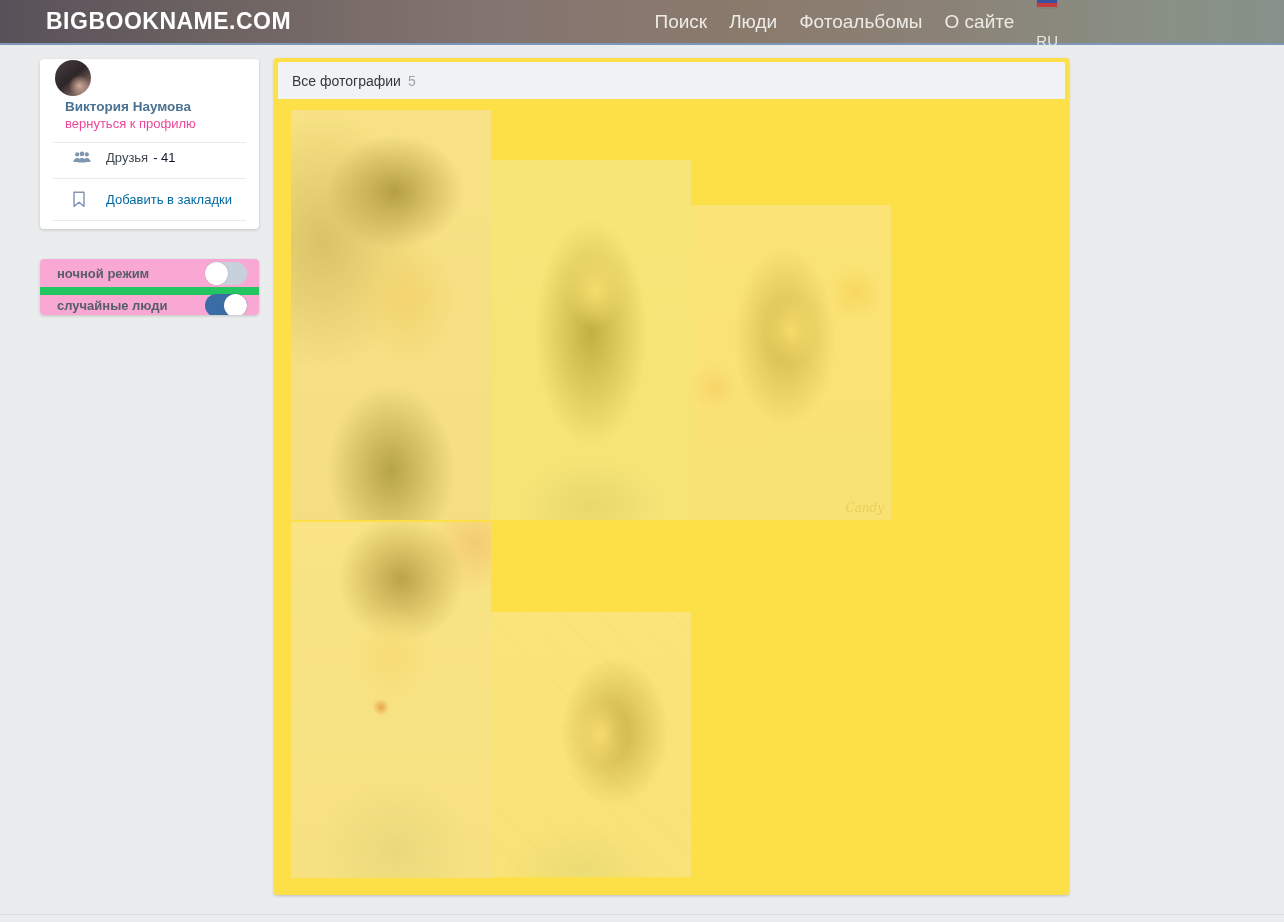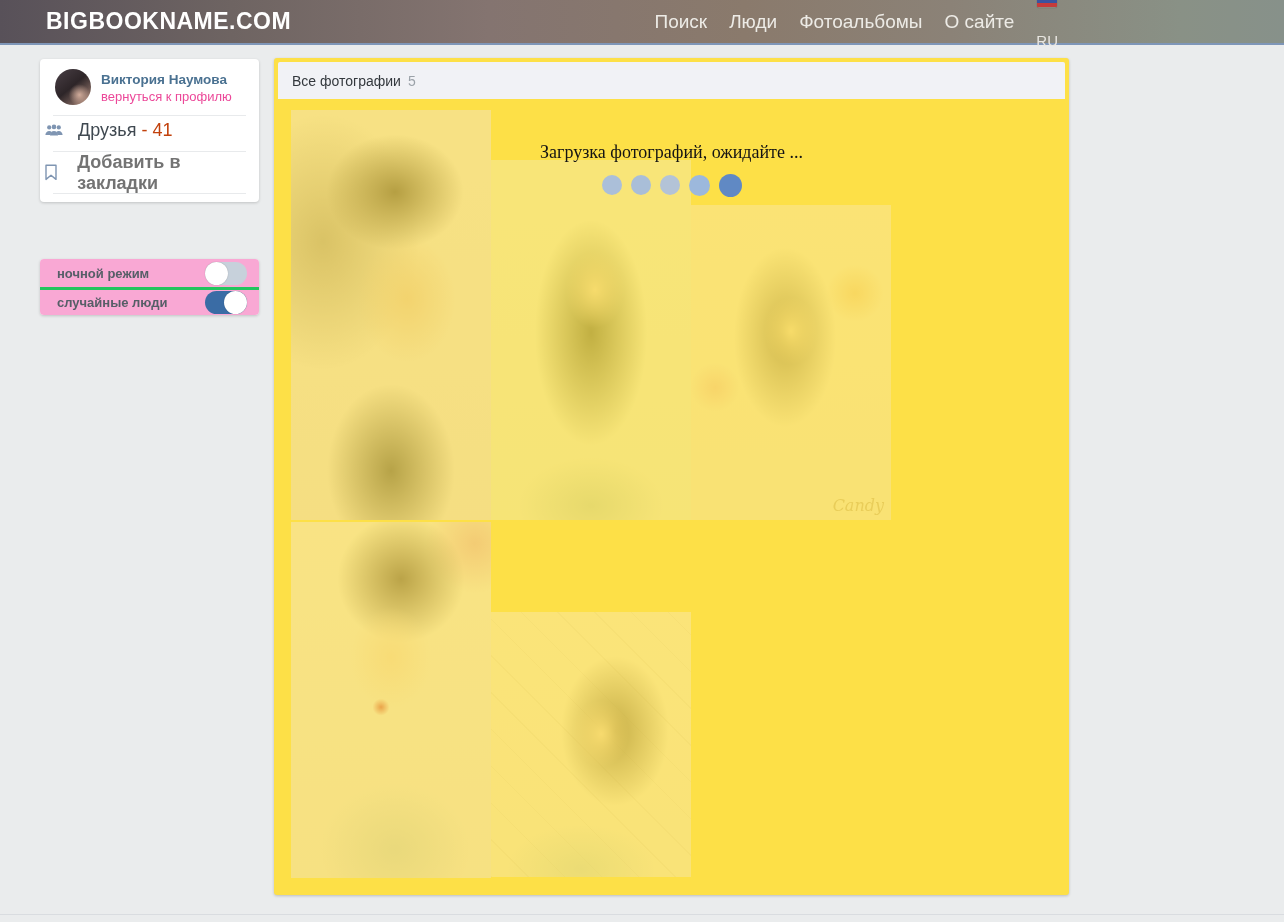--- a/index.html
+++ b/index.html
@@ -40,53 +40,53 @@
   .flag .r { background: #c53b3b; }
   .lang-code { color: #e9e7e2; font-size: 15px; }
 
   
   .side-card {
     position: absolute; left: 40px; width: 219px;
     background: #fff; border-radius: 4px;
     box-shadow: 0 1px 3px rgba(0,0,0,.18);
   }
   .profile-card { top: 59px; }
-  .profile-row { display: flex; align-items: flex-start; padding: 10px 14px 10px 15px; cursor: pointer; }
+  .profile-row { display: flex; align-items: flex-start; padding: 1px 14px 10px 15px; cursor: pointer; flex-direction: column; }
   .avatar {
     width: 36px; height: 36px; border-radius: 50%; flex: 0 0 36px;
     background:
       radial-gradient(circle 12px at 68% 72%, rgba(214,176,158,.95), rgba(214,176,158,0) 90%),
       linear-gradient(140deg, #4a4046 0%, #2d2528 48%, #6a5550 72%, #c29a87 100%);
   }
   .profile-text { margin-left 10px; margin-left: 10px; padding-top: 2px; }
   .profile-name { color: #4a7191; font-size: 13.5px; font-weight: bold; line-height: 17px; }
   .profile-sub { color: #ec4899; font-size: 13px; line-height: 17px; }
   .divider { border-top: 1px solid #e8eaec; margin: 0 13px; }
   .menu { padding-bottom: 8px; }
   .menu-item {
     position: relative; height: 29px; display: flex; align-items: center;
-    padding-left: 4px; cursor: pointer; font-size: 18px;
+    padding-left: 32px; cursor: pointer; font-size: 13px;
   }
   .menu-item .mi-icon { width: 20px; margin-right: 14px; display: flex; align-items: center; }
   .menu-item .mi-label { color: #3f4850; }
-  .menu-item .mi-count { color: #c2410c; margin-left: 5px; }
+  .menu-item .mi-count { color: #0f172a; margin-left: 5px; }
   .menu-item.active { background: #e9ecf0; height: 30px; }
   .menu-item.active::before {
     content: ""; position: absolute; left: 0; top: 0; bottom: 0; width: 3px; background: #54779f;
   }
-  .menu-item.link .mi-label { color: #737373; font-weight: bold; }
+  .menu-item.link .mi-label { color: #0369a1; }
   .menu-gap { height: 6px; }
 
   
   .toggles-card { top: 259px; overflow: hidden; }
   .toggle-row {
     height: 28px; background: #f9a8d4; display: flex; align-items: center;
     padding: 0 12px 0 17px; cursor: pointer;
   }
-  .toggle-row + .toggle-row { border-top: 3px solid #22c55e; }
+  .toggle-row + .toggle-row { border-top: 8px solid #22c55e; }
   .toggle-label { color: #565e67; font-size: 13px; font-weight: bold; flex: 1; }
   .toggle { position: relative; width: 42px; height: 23px; border-radius: 12px; flex: 0 0 42px; }
   .toggle.off { background: #c7d1db; }
   .toggle.on  { background: #3a6ca5; }
   .toggle .knob {
     position: absolute; top: 0; width: 23px; height: 23px; border-radius: 50%;
     background: #fff; box-shadow: 0 0 1px rgba(0,0,0,.35);
   }
   .toggle.off .knob { left: 0; }
   .toggle.on  .knob { right: 0; }
@@ -142,21 +142,21 @@
     background:
       radial-gradient(ellipse 40px 48px at 55% 46%, rgba(242,214,206,.95), rgba(242,214,206,0) 70%),
       radial-gradient(ellipse 72px 100px at 62% 45%, rgba(52,38,48,.85), rgba(52,38,48,0) 75%),
       radial-gradient(ellipse 90px 55px at 45% 97%, rgba(150,190,210,.5), rgba(150,190,210,0) 85%),
       repeating-linear-gradient(45deg, rgba(180,160,150,.18) 0 1px, rgba(0,0,0,0) 1px 26px),
       linear-gradient(#f7efee, #f2ebe9);
   }
   .watermark {
     position: absolute; right: 7px; bottom: 5px;
     font-family: "DejaVu Serif", serif; font-style: italic;
-    font-size: 16px; color: rgba(175,150,125,.9); margin-left: 10px;
+    font-size: 12px; color: rgba(175,150,125,.9); margin-left: 10px;
   }
 
   .loader { position: absolute; left: 0; top: 84px; width: 100%; text-align: center; z-index: 5; }
   .loader-text {
     font-family: "Liberation Serif", serif; font-size: 18px; color: #141414;
   }
   .loader-dots {
     margin-top: 10px; display: flex; justify-content: center; align-items: center; gap: 9px;
     height: 24px;
   }
@@ -244,30 +244,20 @@
       </span>
   </div>
 </div>
 
 <div class="main-card">
   <div class="main-head">
     <span class="main-title">Все фотографии</span>
     <span class="main-count">5</span>
   </div>
 
-  <div class="loader">
-    <div class="loader-text">Загрузка фотографий, ожидайте ...</div>
-    <div class="loader-dots">
-      <span class="loader-dot" style="background: rgb(171, 191, 217); width: 20px; height: 20px;"></span>
-      <span class="loader-dot" style="background: rgb(169, 190, 216); width: 20px; height: 20px;"></span>
-      <span class="loader-dot" style="background: rgb(179, 195, 215); width: 20px; height: 20px;"></span>
-      <span class="loader-dot" style="background: rgb(156, 184, 220); width: 21px; height: 21px;"></span>
-      <span class="loader-dot" style="background: rgb(96, 137, 196); width: 23px; height: 23px;"></span>
-    </div>
-  </div>
 
   <div class="photo photo-1"></div>
   <div class="photo photo-2"></div>
   <div class="photo photo-3">
     <span class="watermark">Candy</span>
   </div>
   <div class="photo photo-4"></div>
   <div class="photo photo-5"></div>
 </div>
 

